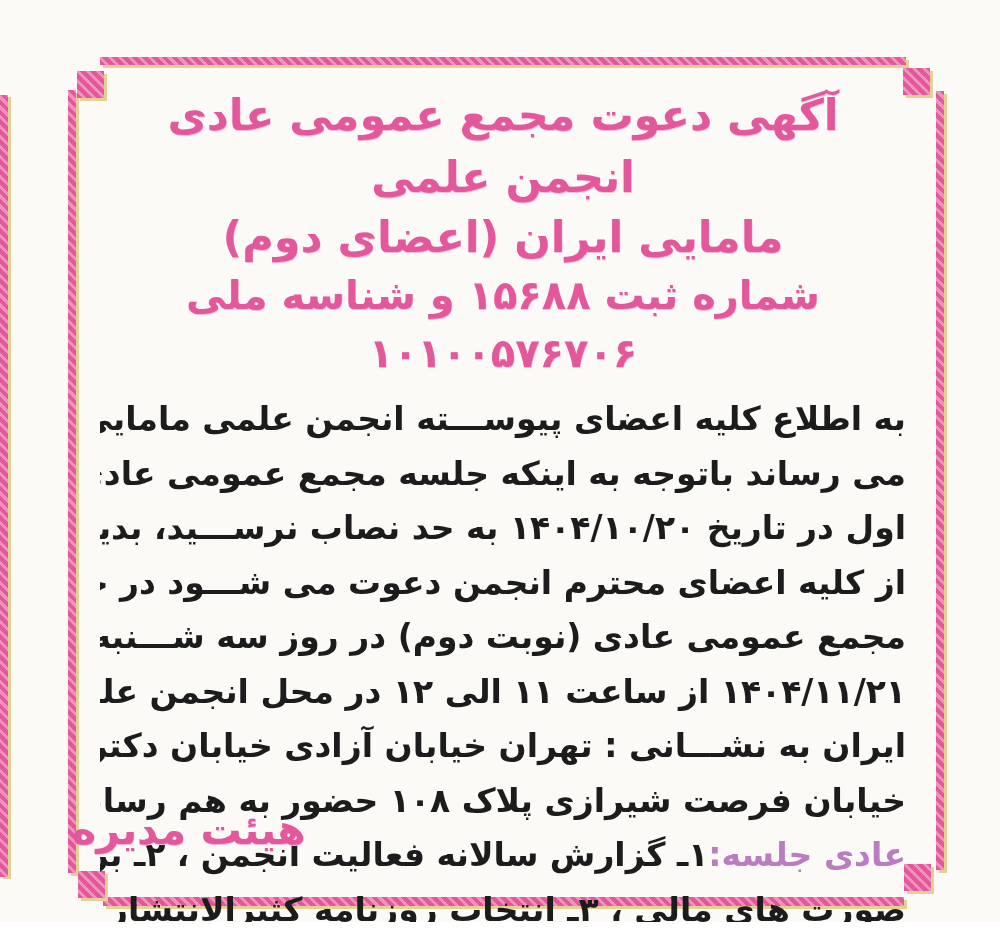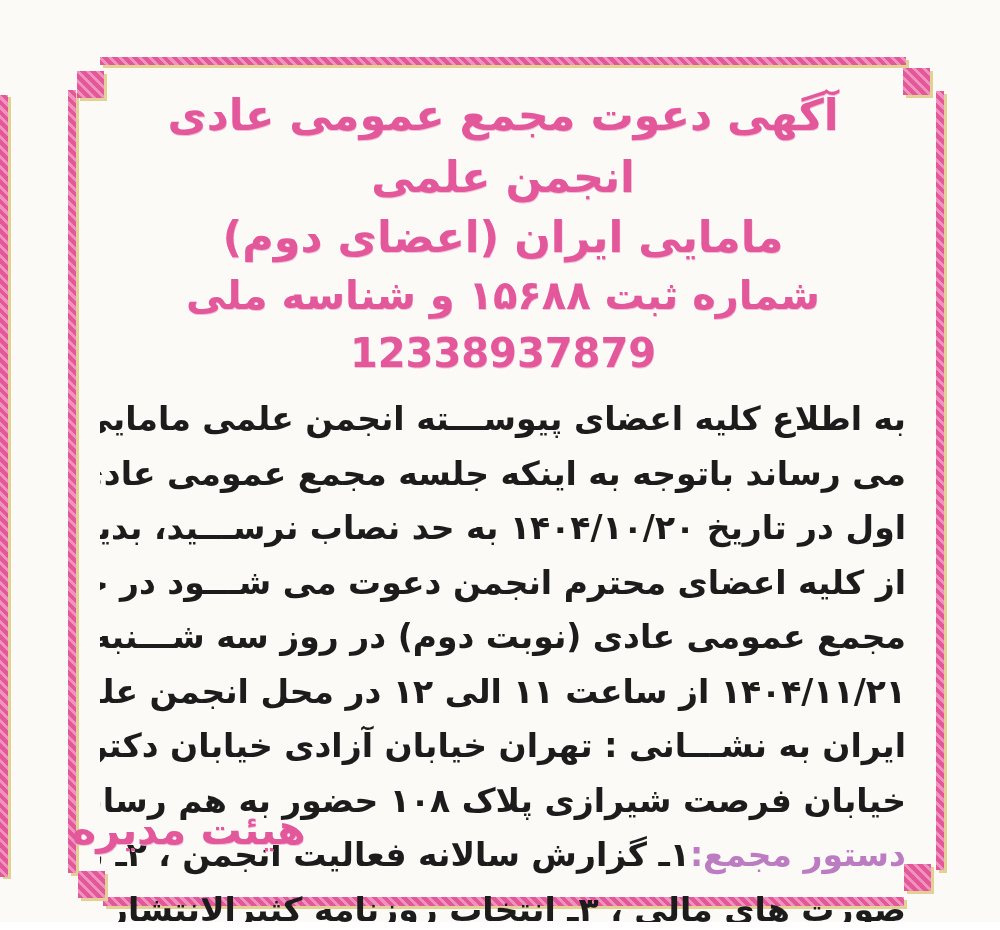--- a/index.html
+++ b/index.html
@@ -96,30 +96,30 @@
   <div class="frame-piece frame-left"></div>
   <div class="frame-piece frame-right"></div>
   <div class="frame-piece corner corner-tl"></div>
   <div class="frame-piece corner corner-tr"></div>
   <div class="frame-piece corner corner-bl"></div>
   <div class="frame-piece corner corner-br"></div>
 
   <div class="content">
     <div class="heading heading-1">آگهی دعوت مجمع عمومی عادی انجمن علمی</div>
     <div class="heading heading-2">مامایی ایران (اعضای دوم)</div>
-    <div class="heading heading-3">شماره ثبت ۱۵۶۸۸ و شناسه ملی 12338937879</div>
+    <div class="heading heading-3">شماره ثبت ۱۵۶۸۸ و شناسه ملی ۱۰۱۰۰۵۷۶۷۰۶</div>
 
     <div class="body-block">
       <div class="line">به اطلاع کلیه اعضای پیوســـته انجمن علمی مامایی ایران</div>
       <div class="line">می رساند باتوجه به اینکه جلسه مجمع عمومی عادی نوبت</div>
       <div class="line">اول در تاریخ ۱۴۰۴/۱۰/۲۰ به حد نصاب نرســـید، بدینوسیله</div>
       <div class="line">از کلیه اعضای محترم انجمن دعوت می شـــود در جلسه</div>
       <div class="line">مجمع عمومی عادی (نوبت دوم) در روز سه شـــنبه مورخ</div>
       <div class="line">۱۴۰۴/۱۱/۲۱ از ساعت ۱۱ الی ۱۲ در محل انجمن علمی مامایی</div>
       <div class="line">ایران به نشـــانی : تهران خیابان آزادی خیابان دکتر قریب</div>
       <div class="line">خیابان فرصت شیرازی پلاک ۱۰۸ حضور به هم رسانند.</div>
-      <div class="line"><span class="agenda-label">دستور مجمع:</span><span>۱ـ گزارش سالانه فعالیت انجمن ، ۲ـ بررسی و تصویب</span></div>
+      <div class="line"><span class="agenda-label">عادی جلسه:</span><span>۱ـ گزارش سالانه فعالیت انجمن ، ۲ـ بررسی و تصویب</span></div>
       <div class="line">صورت های مالی ، ۳ـ انتخاب روزنامه کثیرالانتشار ، ۴ـ سایر موارد</div>
     </div>
   </div>
 
   <div class="signature">هیئت مدیره</div>
 </div>
 
 </body></html>

